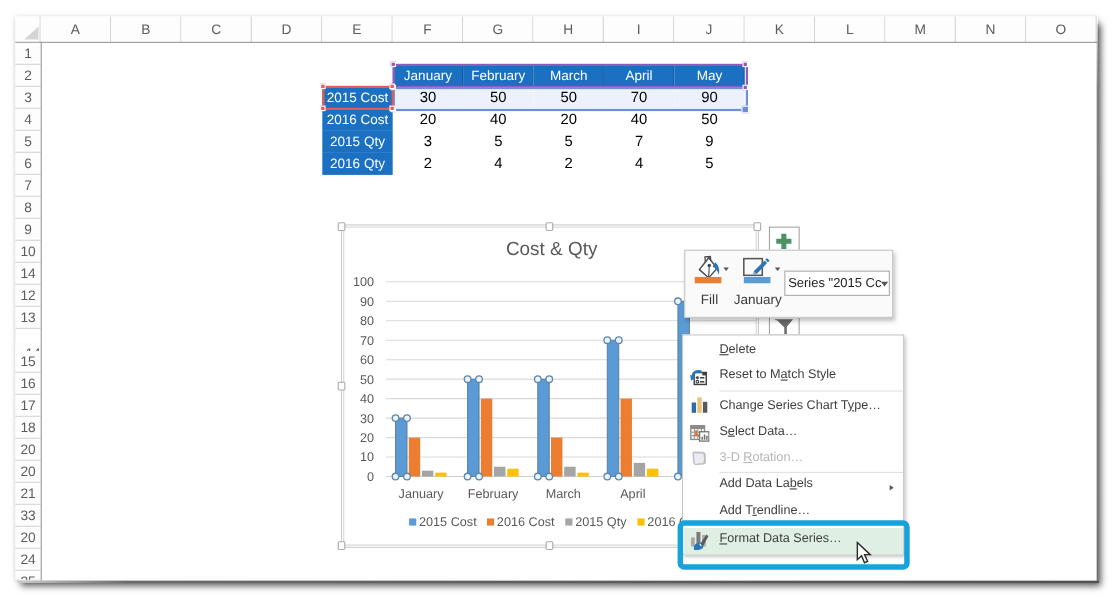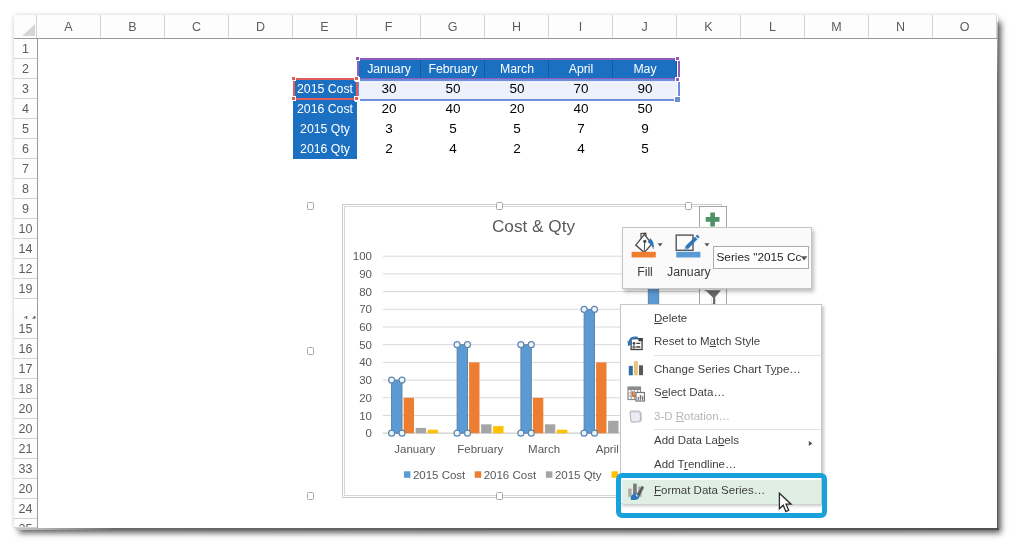--- a/index.html
+++ b/index.html
@@ -48,21 +48,21 @@
 <div class="rowhead" style="top:79px; height:20px;">3</div>
 <div class="rowhead" style="top:99px; height:20px;">4</div>
 <div class="rowhead" style="top:119px; height:20px;">5</div>
 <div class="rowhead" style="top:139px; height:20px;">6</div>
 <div class="rowhead" style="top:159px; height:20px;">7</div>
 <div class="rowhead" style="top:179px; height:20px;">8</div>
 <div class="rowhead" style="top:199px; height:20px;">9</div>
 <div class="rowhead" style="top:219px; height:20px;">10</div>
 <div class="rowhead" style="top:239px; height:20px;">14</div>
 <div class="rowhead" style="top:259px; height:20px;">12</div>
-<div class="rowhead" style="top:279px; height:20px;">19</div>
+<div class="rowhead" style="top:279px; height:20px;">13</div>
 <div class="rowhead" style="top:311px; height:20px;text-align:right;">14</div>
 <div class="rowhead" style="top:319px; height:20px;">15</div>
 <div class="rowhead" style="top:339px; height:20px;">16</div>
 <div class="rowhead" style="top:359px; height:20px;">17</div>
 <div class="rowhead" style="top:379px; height:20px;">18</div>
 <div class="rowhead" style="top:399px; height:20px;">20</div>
 <div class="rowhead" style="top:419px; height:20px;">20</div>
 <div class="rowhead" style="top:439px; height:20px;">21</div>
 <div class="rowhead" style="top:459px; height:20px;">33</div>
 <div class="rowhead" style="top:479px; height:20px;">20</div>
@@ -113,21 +113,21 @@
 <div class="abs" style="left:355.0px; top:77.0px; width:5px; height:5px; background:#8e5bbe; border:1px solid #fff; z-index:6;"></div>
 <div class="abs" style="left:675.0px; top:77.0px; width:5px; height:5px; background:#8e5bbe; border:1px solid #fff; z-index:6;"></div>
 <div class="abs" style="left:355.0px; top:97.0px; width:5px; height:5px; background:#6d8ed9; border:1px solid #fff; z-index:6;"></div>
 <div class="abs" style="left:674.2px; top:96.2px; width:6.5px; height:6.5px; background:#6d8ed9; border:1px solid #fff; z-index:6;"></div>
 <div class="abs" style="left:291.0px; top:76.0px; width:5px; height:5px; background:#e25b5b; border:1px solid #fff; z-index:6;"></div>
 <div class="abs" style="left:354.0px; top:76.0px; width:5px; height:5px; background:#e25b5b; border:1px solid #fff; z-index:6;"></div>
 <div class="abs" style="left:291.0px; top:96.0px; width:5px; height:5px; background:#e25b5b; border:1px solid #fff; z-index:6;"></div>
 <div class="abs" style="left:354.0px; top:96.0px; width:5px; height:5px; background:#e25b5b; border:1px solid #fff; z-index:6;"></div>
 </div>
 
-<div id="chart" class="abs" style="left:309.5px; top:204px; width:380px; height:293.5px; background:#fff; border:1px solid #cbcbcb; z-index:7;margin-left:32px;">
+<div id="chart" class="abs" style="left:309.5px; top:204px; width:380px; height:293.5px; background:#fff; border:1px solid #cbcbcb; z-index:7;">
 <div class="abs" style="left:1px; top:1px; width:376px; height:289.5px; border:1px solid #d7d7d7;"></div>
 <svg width="378" height="291.5" style="position:absolute; left:0; top:0;">
   <text x="190.5" y="27" font-size="17.2px" fill="#595959" text-anchor="middle">Cost &amp; Qty</text>
 <line x1="39.9" y1="228.2" x2="376.5" y2="228.2" stroke="#d9d9d9" stroke-width="1"></line>
 <text x="29.0" y="232.2" font-size="11.5px" fill="#595959" text-anchor="end">0</text>
 <line x1="39.9" y1="210.5" x2="376.5" y2="210.5" stroke="#d9d9d9" stroke-width="1"></line>
 <text x="29.0" y="214.5" font-size="11.5px" fill="#595959" text-anchor="end">10</text>
 <line x1="39.9" y1="192.8" x2="376.5" y2="192.8" stroke="#d9d9d9" stroke-width="1"></line>
 <text x="29.0" y="196.8" font-size="11.5px" fill="#595959" text-anchor="end">20</text>
 <line x1="39.9" y1="175.1" x2="376.5" y2="175.1" stroke="#d9d9d9" stroke-width="1"></line>

